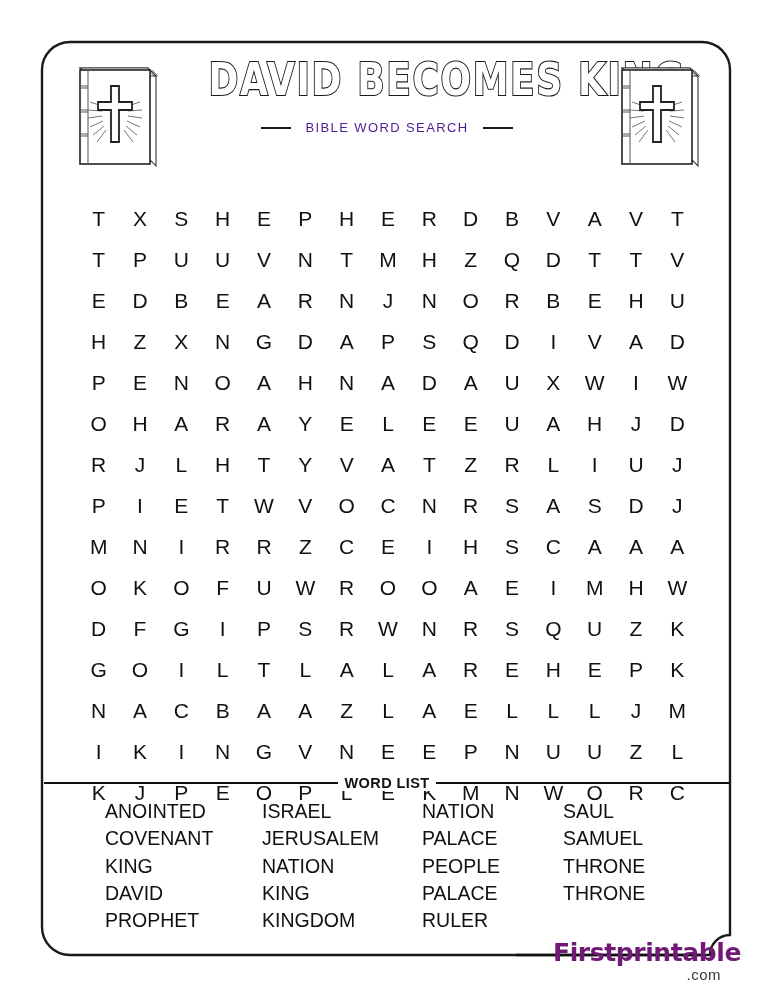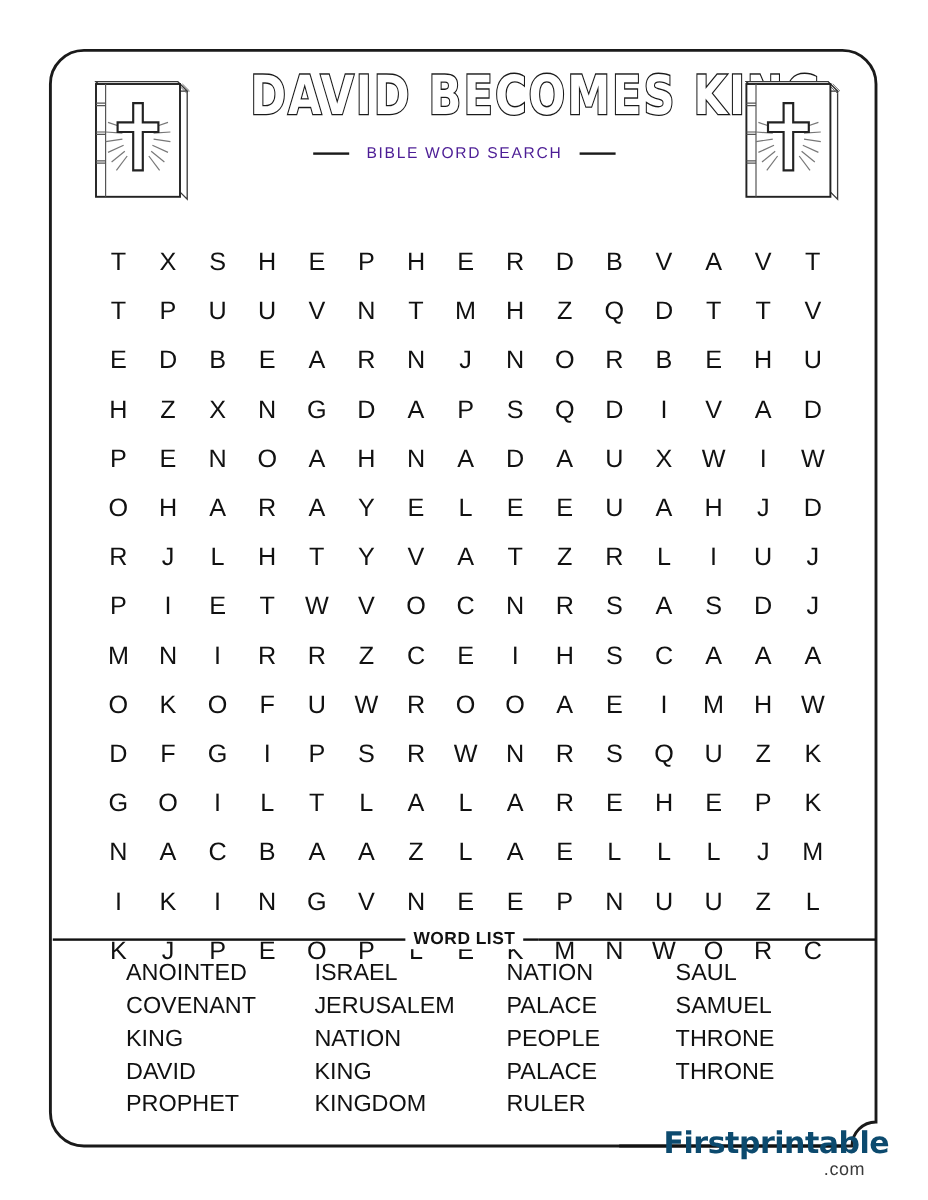--- a/index.html
+++ b/index.html
@@ -165,21 +165,21 @@
     right: 32px;
     bottom: 18px;
     text-align: right;
     line-height: 1;
   }
   #logo-name {
     font-family: "DejaVu Sans", sans-serif;
     font-weight: 700;
     font-size: 25px;
     letter-spacing: -0.4px;
-    color: #0c4a6e;
+    color: #701a75;
     display: block;
   }
   #logo-tld {
     font-family: "Liberation Sans", sans-serif;
     font-size: 15px;
     color: #3a3a3a;
     display: block;
     margin-top: 2px;
     margin-right: 20px;
     letter-spacing: 0.5px;

